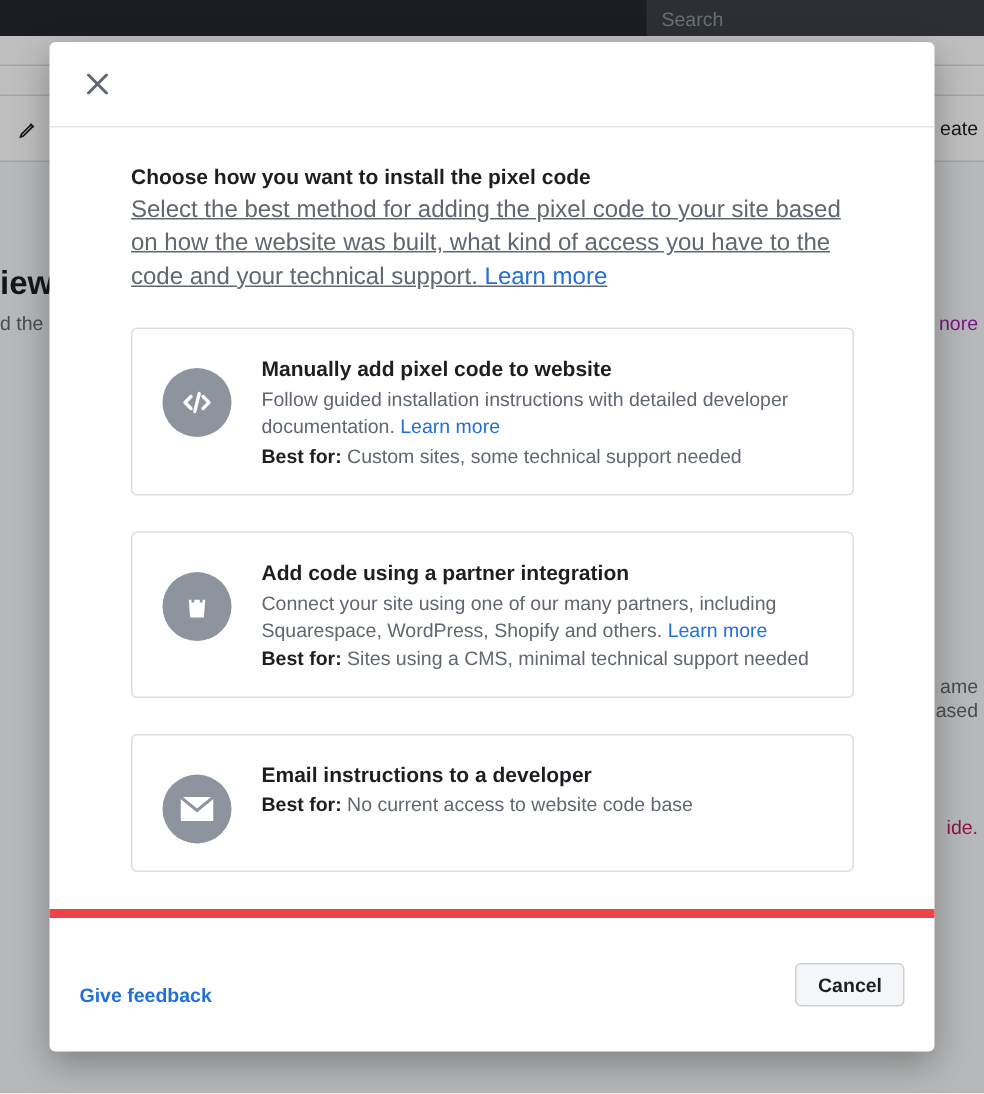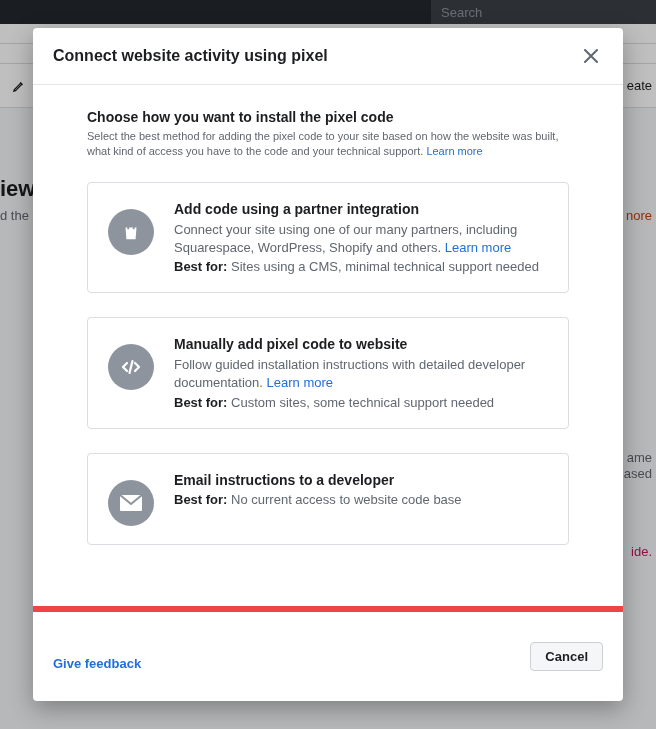--- a/index.html
+++ b/index.html
@@ -46,21 +46,21 @@
     font-size:13px;
     color:#1c1e21;
   }
   .bgrow .pencil { margin:0 8px; color:#606770; }
   .bgrow .right { margin-left:auto; }
   .bglink { color:#1877f2; }
   .bg-overview {
     position:absolute; left:0; top:176px; font-size:22px; font-weight:600; color:#1c1e21;
   }
   .bg-sub { position:absolute; left:0; top:208px; font-size:13px; color:#606770;}
-  .bg-more { position:absolute; right:4px; top:208px; color:#c2410c;text-align:right;}
+  .bg-more { position:absolute; right:4px; top:208px; color:#a21caf;text-align:right;}
   .bg-name { position:absolute; right:4px; top:450px; color:#606770;}
   .bg-based { position:absolute; right:4px; top:466px; color:#606770;}
   .bg-guide { position:absolute; right:4px; top:544px; color:#be185d;}
   .overlay {
     position: absolute;
     inset: 0;
     background: rgba(0,0,0,0.25);
   }
   .modal {
     position: absolute;
@@ -94,23 +94,24 @@
     padding: 24px 54px 10px 54px;
     overflow: auto;
   }
   .section-heading {
     font-size: 14px;
     font-weight: 600;
     color: #1c1e21;
     margin-bottom: 4px;
   }
   .section-desc {
-    font-size: 11px;
+    font-size: 16px;
     color: #606770;
     line-height: 1.4;
+    text-decoration: underline;
   }
   .learn-link { color: #216fdb; cursor:pointer; }
   .cards { margin-top: 22px; }
   .card {
     border: 1px solid #dadde1;
     border-radius: 4px;
     padding: 18px 20px 18px 20px;
     margin-bottom: 24px;
     display: flex;
     align-items: flex-start;
@@ -192,53 +193,34 @@
 <div class="bg-sub">d the</div>
 <div class="bg-more bglink">nore</div>
 <div class="bg-name">ame</div>
 <div class="bg-based">ased</div>
 <div class="bg-guide bglink">ide.</div>
 
 <div class="overlay"></div>
 
 <div class="modal">
   <div class="modal-header">
-    <div class="modal-title">Connect website activity using pixel</div>
     <div class="close-btn">
       <svg width="14" height="14" viewBox="0 0 14 14">
           <path d="M1 1 L13 13 M13 1 L1 13" stroke="#606770" stroke-width="2" stroke-linecap="round"></path>
         </svg>
     </div>
   </div>
 
   <div class="modal-body">
     <div class="section-heading">Choose how you want to install the pixel code</div>
     <div class="section-desc">
       <span>Select the best method for adding the pixel code to your site based on how the website was built, what kind of access you have to the code and your technical support. </span><span class="learn-link">Learn more</span>
     </div>
 
     <div class="cards">
-
-      <div class="card">
-        <div class="card-icon">
-          <svg width="22" height="22" viewBox="0 0 24 24" fill="none" stroke="#fff" stroke-width="2">
-              <path d="M6 7h12l-1 13H7L6 7z" fill="#fff" stroke="none"></path>
-              <path d="M9 9V6a3 3 0 016 0v3" stroke="#8d949e" stroke-width="2" fill="none"></path>
-            </svg>
-        </div>
-        <div class="card-body">
-          <div class="card-title">Add code using a partner integration</div>
-          <div class="card-desc">
-            <span>Connect your site using one of our many partners, including Squarespace, WordPress, Shopify and others. </span><span class="learn-link">Learn more</span>
-          </div>
-          <div class="bestfor">
-            <span class="bestfor-label">Best for:</span><span> Sites using a CMS, minimal technical support needed</span>
-          </div>
-        </div>
-      </div>
 
       <div class="card">
         <div class="card-icon">
           <svg width="24" height="24" viewBox="0 0 24 24" fill="none" stroke="#fff" stroke-width="2.2" stroke-linecap="round" stroke-linejoin="round">
               <polyline points="8 8 4 12 8 16"></polyline>
               <polyline points="16 8 20 12 16 16"></polyline>
               <line x1="13.5" y1="6" x2="10.5" y2="18"></line>
             </svg>
         </div>
         <div class="card-body">
@@ -247,20 +229,38 @@
             <span>Follow guided installation instructions with detailed developer documentation. </span><span class="learn-link">Learn more</span>
           </div>
           <div class="bestfor">
             <span class="bestfor-label">Best for:</span><span> Custom sites, some technical support needed</span>
           </div>
         </div>
       </div>
 
       <div class="card">
         <div class="card-icon">
+          <svg width="22" height="22" viewBox="0 0 24 24" fill="none" stroke="#fff" stroke-width="2">
+              <path d="M6 7h12l-1 13H7L6 7z" fill="#fff" stroke="none"></path>
+              <path d="M9 9V6a3 3 0 016 0v3" stroke="#8d949e" stroke-width="2" fill="none"></path>
+            </svg>
+        </div>
+        <div class="card-body">
+          <div class="card-title">Add code using a partner integration</div>
+          <div class="card-desc">
+            <span>Connect your site using one of our many partners, including Squarespace, WordPress, Shopify and others. </span><span class="learn-link">Learn more</span>
+          </div>
+          <div class="bestfor">
+            <span class="bestfor-label">Best for:</span><span> Sites using a CMS, minimal technical support needed</span>
+          </div>
+        </div>
+      </div>
+
+      <div class="card">
+        <div class="card-icon">
           <svg width="22" height="16" viewBox="0 0 22 16">
               <rect x="0" y="0" width="22" height="16" rx="1" fill="#fff"></rect>
               <path d="M0 0 L11 9 L22 0" fill="none" stroke="#8d949e" stroke-width="2"></path>
             </svg>
         </div>
         <div class="card-body">
           <div class="card-title">Email instructions to a developer</div>
           <div class="bestfor">
             <span class="bestfor-label">Best for:</span><span> No current access to website code base</span>
           </div>

